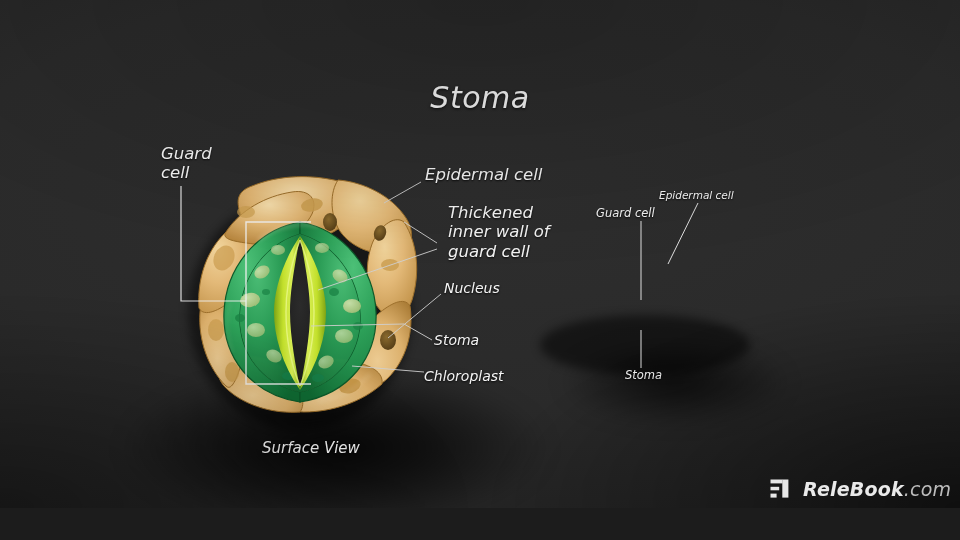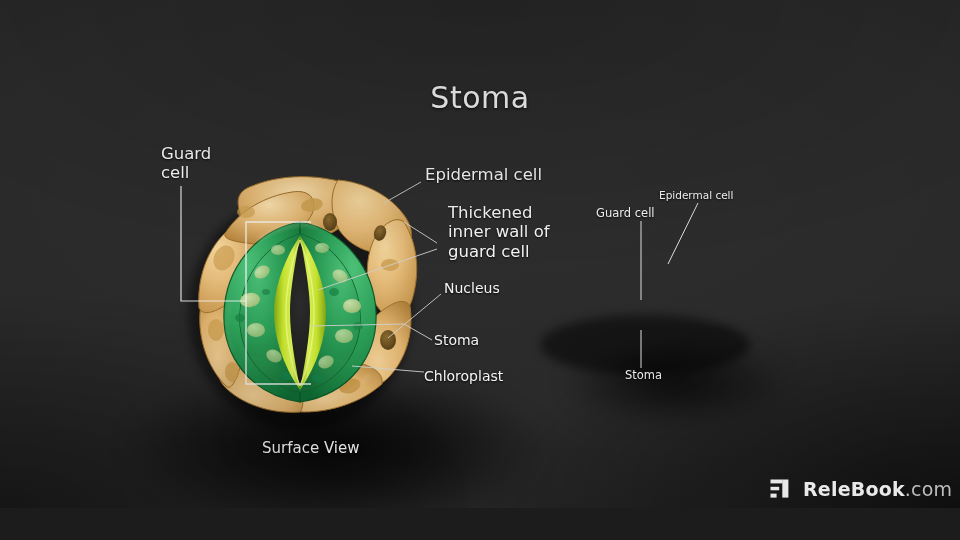--- a/index.html
+++ b/index.html
@@ -9,20 +9,21 @@
     background: #1c1c1c;
   }
   #stage {
     position: relative;
     width: 960px;
     height: 508px;
     overflow: hidden;
     background: #a21caf;
     font-family: "DejaVu Sans", sans-serif;
     color: #f2f2f2;
+    font-style: italic;
   }
   
   .bg-base {
     position: absolute;
     inset: 0;
     background:
       radial-gradient(125% 95% at 50% 38%, #2e2e2e 0%, #2a2a2a 45%, #232323 72%, #1b1b1b 100%);
   }
   .bg-corner-dark {
     position: absolute;

